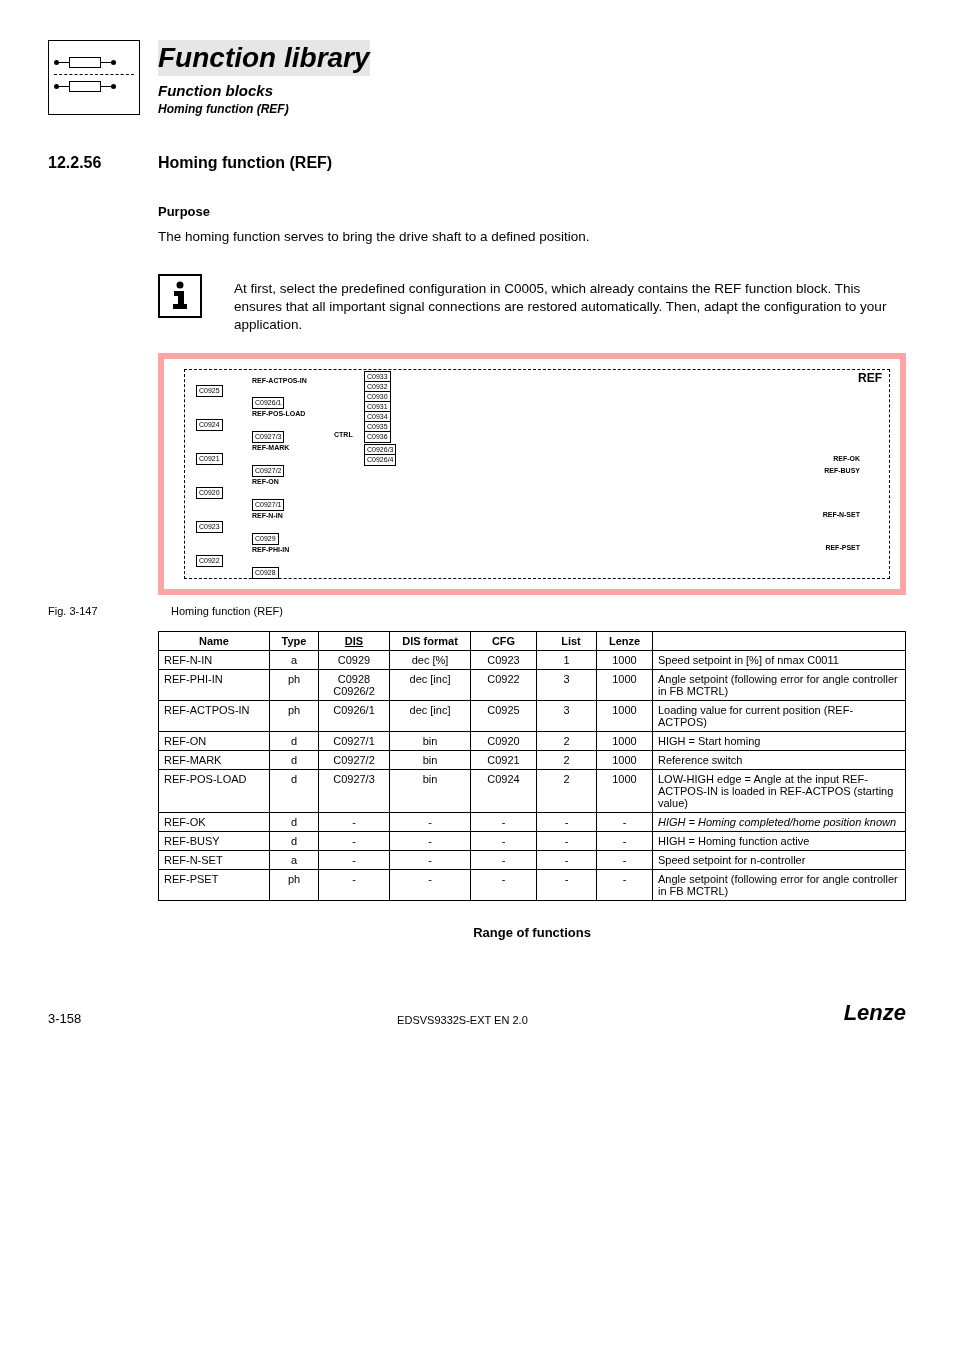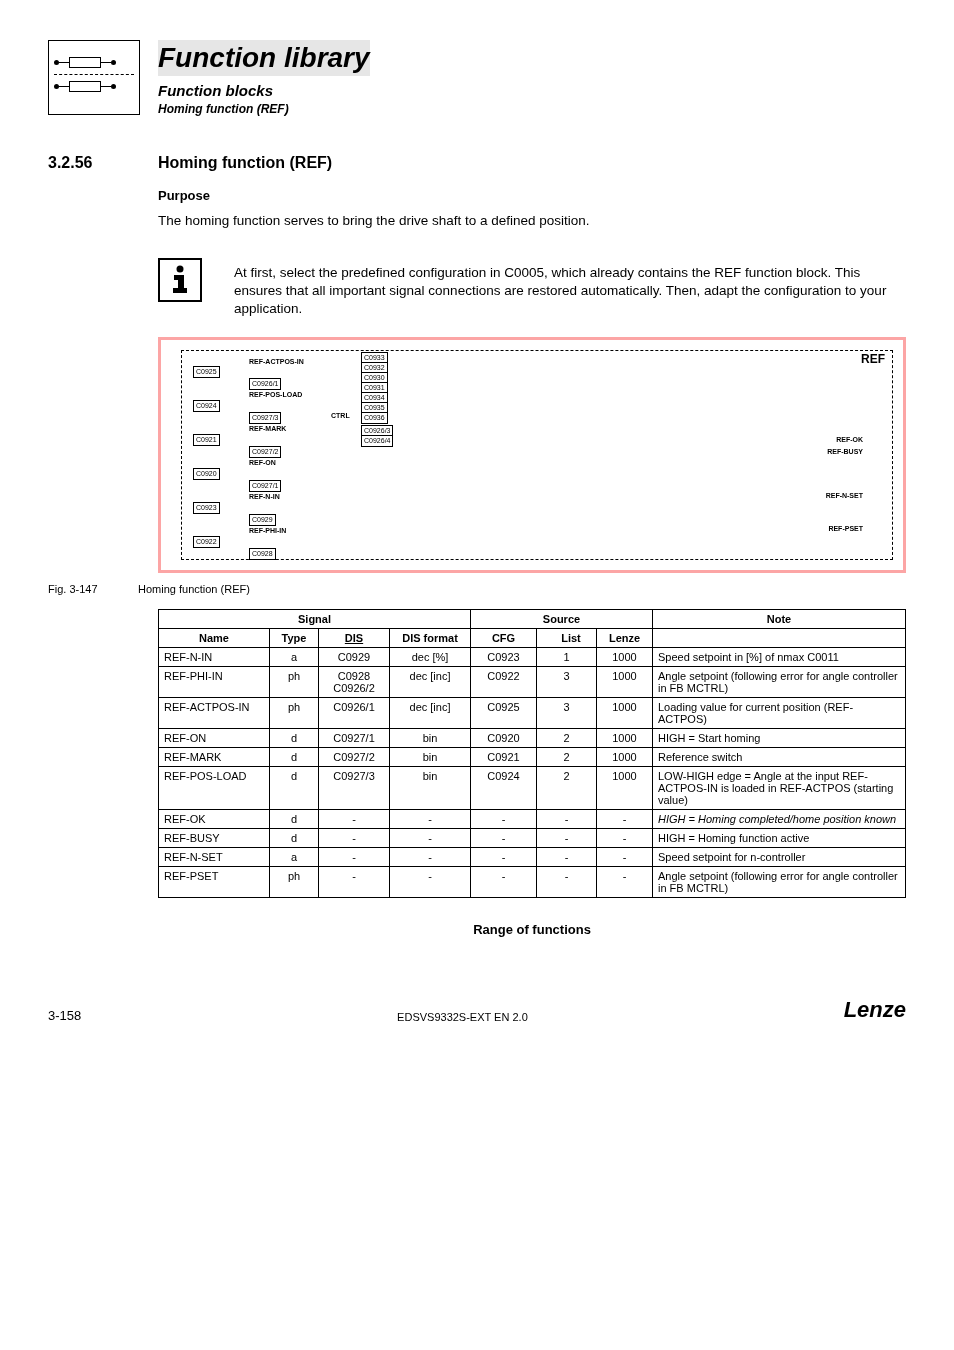--- a/index.html
+++ b/index.html
@@ -32,43 +32,43 @@
   .fb-conn { width:10px; height:1px; background:#000; }
   .fb-dot { width:5px;height:5px;background:#000;border-radius:50%; }
   .header-titles { margin-left: 18px; }
   .title-main { font-style: italic; font-weight: bold; font-size: 28px; margin:0; }
   .title-sub1 { font-style: italic; font-weight: bold; font-size: 15px; margin: 6px 0 0 0; }
   .title-sub2 { font-style: italic; font-weight: bold; font-size: 12px; margin: 3px 0 0 0; }
   .section-row { display:flex; margin-top: 38px; }
   .section-num { width: 110px; font-weight: bold; font-size: 16px; }
   .section-title { font-weight: bold; font-size: 16px; }
   .content-indent { margin-left: 110px; }
-  .purpose-head { font-weight: bold; margin-top: 16px; font-size:13px; }
+  .purpose-head { font-weight: bold; margin-top: 32px; font-size:13px; }
   .purpose-text { margin-top: 10px; font-size: 13.5px; }
   .note-block { display:flex; margin-top: 30px; }
   .note-icon { width:40px; height:40px; border:2px solid #000; flex-shrink:0; text-align:center; }
   .note-body { margin-left: 32px; }
   .note-title { font-weight: bold; font-size: 15px; margin-top:10px; }
   .note-text { font-size: 13.5px; margin-top: 6px; line-height:1.35; }
   .diagram-box {
     margin-top: 18px;
-    border: 3px solid #fca5a5;
+    border: 6px solid #fca5a5;
     height: 230px;
     position: relative;
     font-size: 8px;
     overflow:hidden;
   }
   .diag-ref { position:absolute; top:6px; right:10px; font-weight:bold; font-size:12px; }
   .diag-cell {
     position:absolute; border:1px solid #000; background:#fff;
     font-size:7px; padding:0 2px; line-height:10px; height:10px;
   }
   .diag-label { position:absolute; font-size:7px; font-weight:bold; }
   .fig-caption { font-size: 11px; margin-top: 10px; display:flex; }
-  .fig-num { width:90px; }
+  .fig-num { width:123px; }
   table.sig {
     width: 100%;
     border-collapse: collapse;
     margin-top: 14px;
     font-size: 11px;
   }
   table.sig th, table.sig td {
     border: 1px solid #000;
     padding: 3px 5px;
     vertical-align: top;
@@ -109,21 +109,21 @@
   <div class="header-titles">
     <div class="header-grey" style="margin-left:0;padding-left:0;">
       <div class="title-main">Function library</div>
     </div>
     <div class="title-sub1">Function blocks</div>
     <div class="title-sub2">Homing function (REF)</div>
   </div>
 </div>
 
 <div class="section-row">
-  <div class="section-num">3.2.56</div>
+  <div class="section-num">12.2.56</div>
   <div class="section-title">Homing function (REF)</div>
 </div>
 
 <div class="content-indent">
   <div class="purpose-head">Purpose</div>
   <div class="purpose-text">The homing function serves to bring the drive shaft to a defined position.</div>
 
   <div class="note-block">
     <div class="note-icon">
       <svg width="36" height="36" viewBox="0 0 36 36">
@@ -186,25 +186,20 @@
 
 <div class="fig-caption">
   <div class="fig-num">Fig. 3-147</div>
   <div>Homing function (REF)</div>
 </div>
 
 <div class="content-indent">
 <table class="sig">
   <thead>
     <tr>
-      <th colspan="4">Signal</th>
-      <th colspan="3">Source</th>
-      <th>Note</th>
-    </tr>
-    <tr>
       <th style="width:100px;">Name</th>
       <th style="width:38px;">Type</th>
       <th style="width:60px;text-decoration:underline;">DIS</th>
       <th style="width:70px;">DIS format</th>
       <th style="width:55px;">CFG</th>
       <th style="width:40px;padding-left:14px;">List</th>
       <th style="width:45px;">Lenze</th>
       <th></th>
     </tr>
   </thead>

